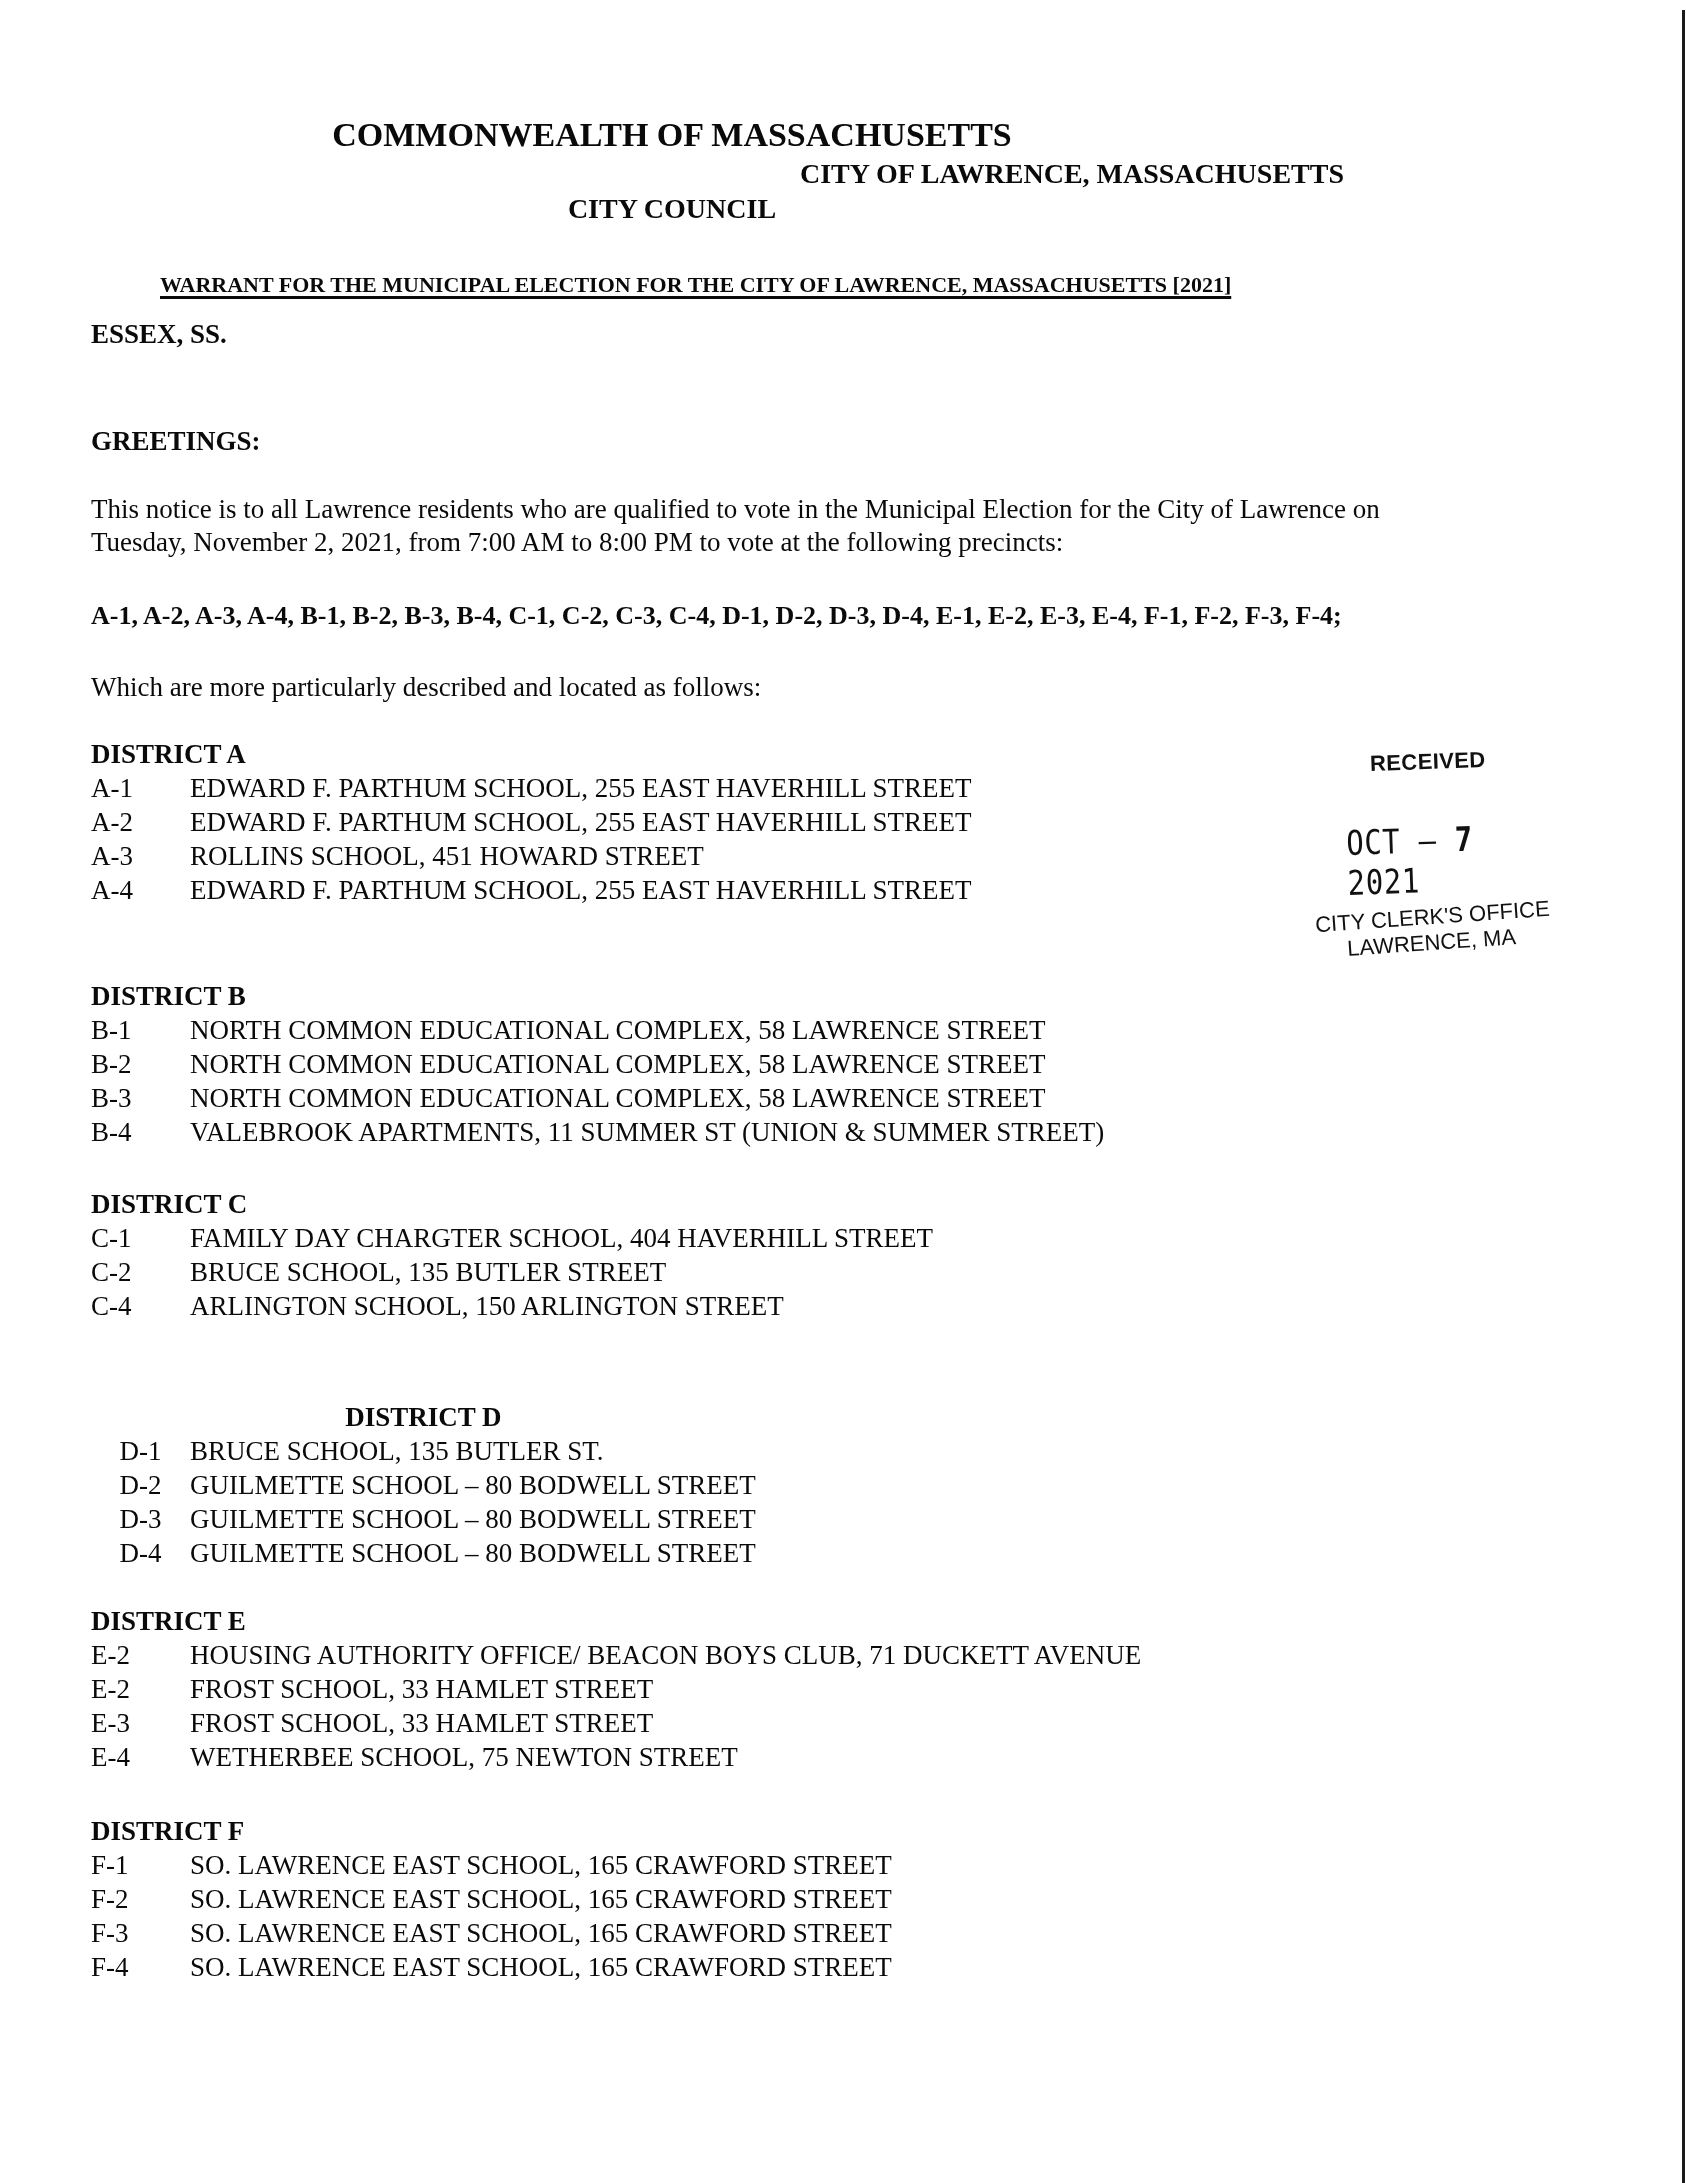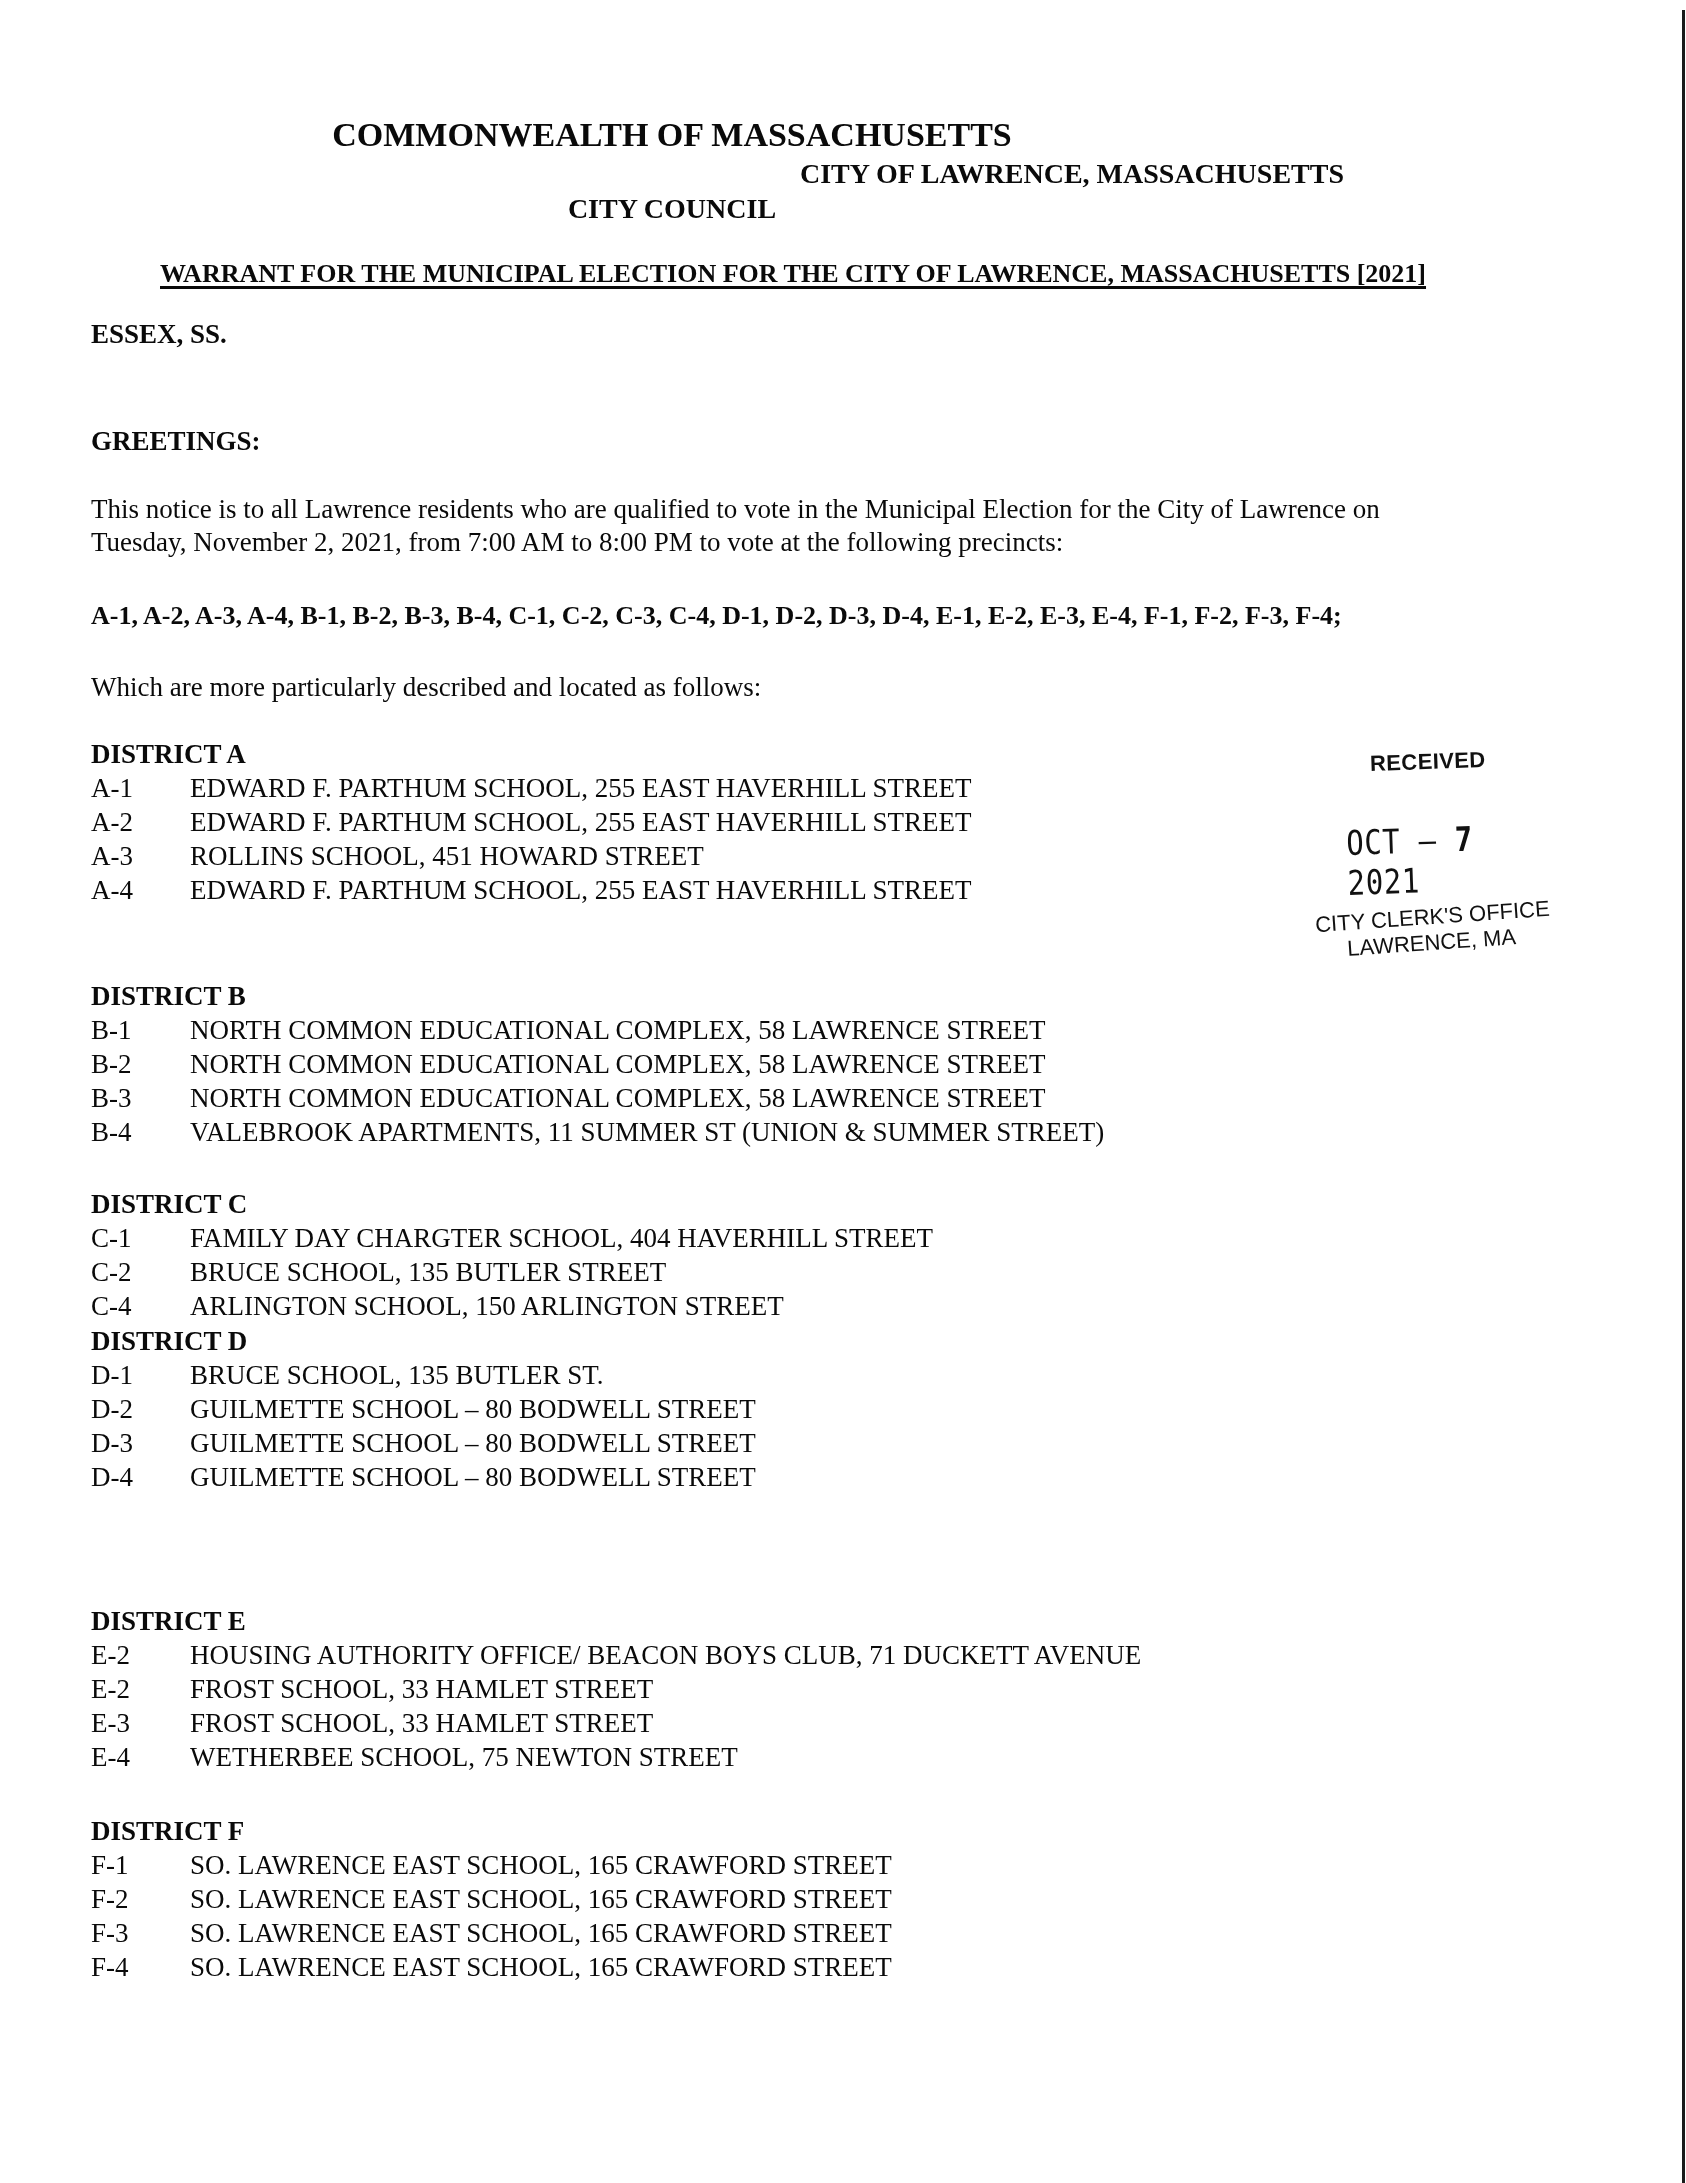--- a/index.html
+++ b/index.html
@@ -46,22 +46,22 @@
       font-size: 28px;
       text-align: right;
     }
     .h-sub2 {
       top: 193px;
       font-size: 28px;
     }
     .warrant {
       position: absolute;
       left: 160px;
-      top: 259px;
-      font-size: 26px;
+      top: 272px;
+      font-size: 22px;
       font-weight: bold;
       text-decoration: underline;
       text-decoration-thickness: 2.5px;
       text-underline-offset: 4.2px;
       white-space: nowrap;
     }
     .abs {
       position: absolute;
       left: 91px;
       white-space: nowrap;
@@ -98,21 +98,21 @@
     .precinct-code {
       width: 99px;
       flex: 0 0 99px;
     }
     .precinct-loc {
       flex: 0 0 auto;
     }
     .dA { top: 737px; }
     .dB { top: 979px; }
     .dC { top: 1187px; }
-    .dD { top: 1324px; }
+    .dD { top: 1400px; text-align: center; }
     .dE { top: 1604px; }
     .dF { top: 1814px; }
 
     .stamp {
       position: absolute;
       left: 1310px;
       top: 739px;
       width: 277px;
       height: 235px;
       font-family: "Liberation Sans", "DejaVu Sans", sans-serif;

